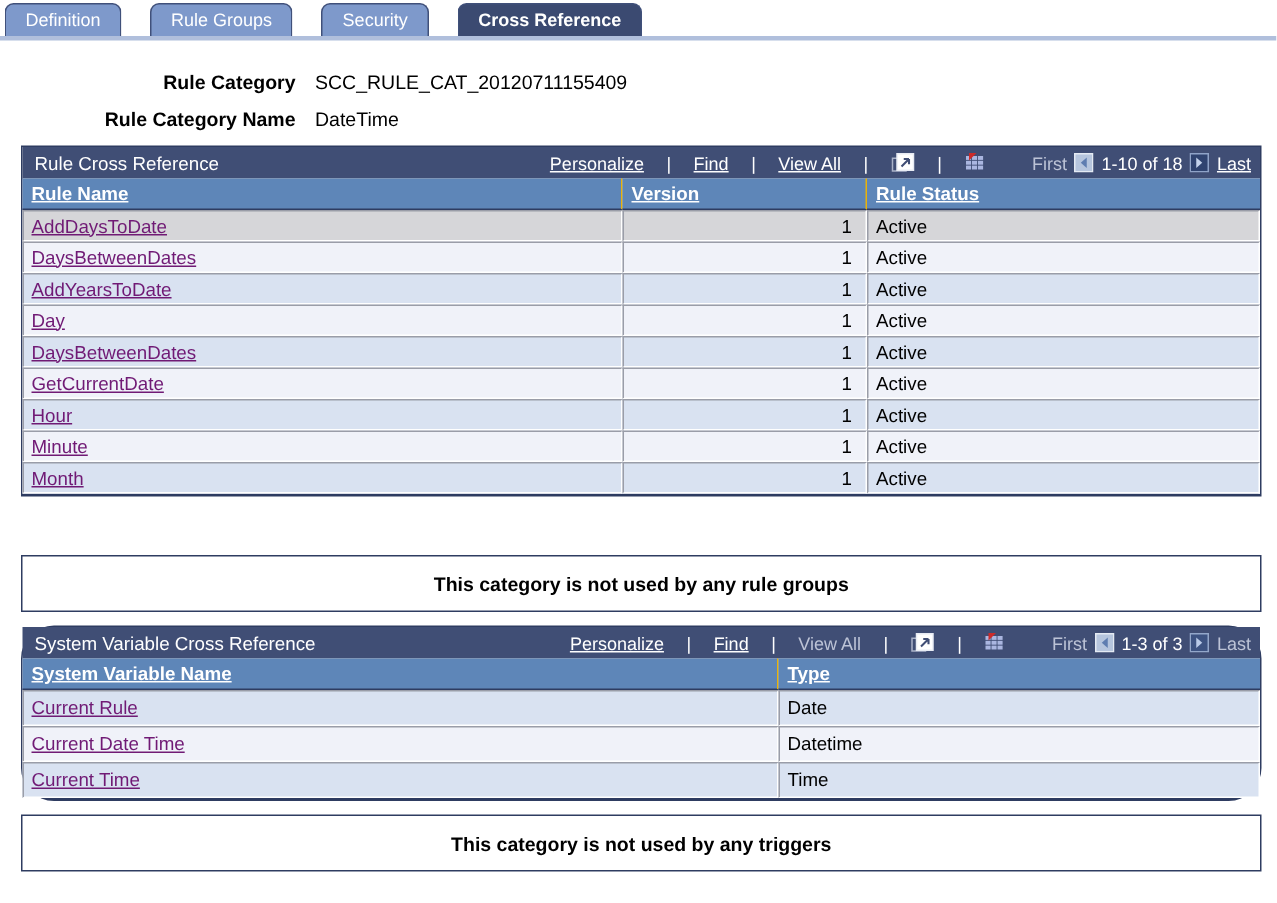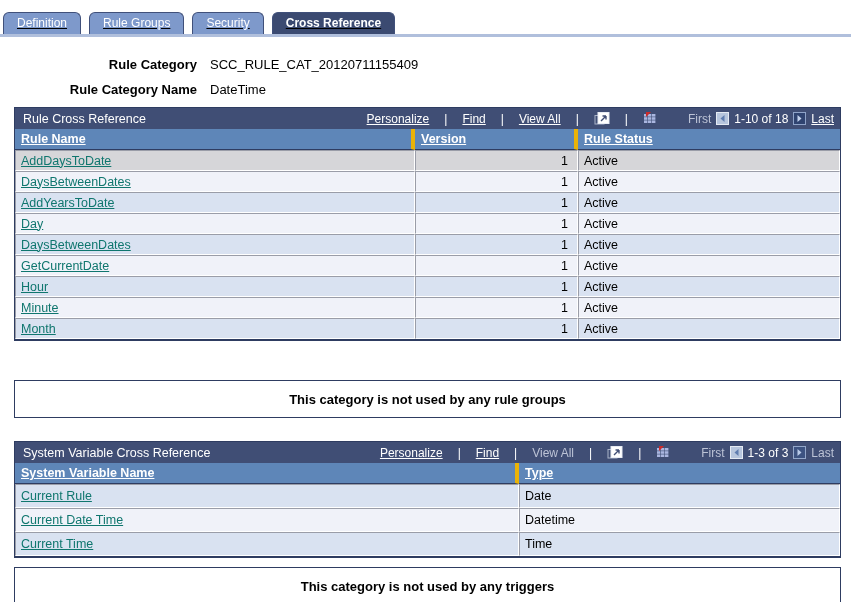--- a/index.html
+++ b/index.html
@@ -1,20 +1,20 @@
 <!DOCTYPE html>
 <html><head>
 <meta charset="utf-8">
 <style>
   * { box-sizing: border-box; margin: 0; padding: 0; }
   html, body { width: 851px; height: 602px; background: #ffffff; overflow: hidden;
     font-family: "Liberation Sans", sans-serif; }
 
   
-  .tabbar { display: flex; gap: 8px; padding: 12px 0 0 3px; align-items: flex-end; text-decoration: underline; }
+  .tabbar { display: flex; gap: 19px; padding: 2px 0 0 3px; align-items: flex-end; }
   .tab { height: 22px; line-height: 21px; padding: 0 13px; background: #7e99cb;
     color: #ffffff; font-size: 12px; border: 1px solid #40507a; border-bottom: none;
     border-radius: 6px 6px 0 0; cursor: pointer; white-space: nowrap; }
   .tab.active { background: #3b4a71; font-weight: bold; }
   .tab-underline { height: 3px; background: #b0bfdc; }
 
   
   .form-area { margin-top: 20px; }
   .form-row { display: flex; margin-bottom: 10px; }
   .form-label { width: 197px; text-align: right; font-weight: bold; font-size: 13px; color: #000; }
@@ -30,47 +30,47 @@
   .tb-link { color: #ffffff; text-decoration: underline; cursor: pointer; }
   .tb-text-disabled { color: #bcc3d6; text-decoration: none; cursor: default; }
   .tb-sep { color: #ffffff; }
   .pager { display: flex; align-items: center; gap: 5px; margin-left: 16px; }
   .pag-range { color: #ffffff; }
   .icon-btn { display: inline-flex; align-items: center; cursor: pointer; }
 
   
   table.pgrid { width: 100%; border-collapse: separate; border-spacing: 0; table-layout: fixed; }
   table.pgrid th { background: #5e86b8; color: #fff; text-align: left; font-size: 12.5px;
-    padding: 3px 6px; border-bottom: 1px solid #2e3c61; border-right: 4px solid #eab308; height: 20px; }
+    padding: 3px 6px; border-bottom: 1px solid #2e3c61; border-right: 1px solid #eab308; height: 20px; }
   table.pgrid th:last-child { border-right: none; }
   table.pgrid th span { text-decoration: underline; font-weight: bold; cursor: pointer; }
   table.pgrid td { font-size: 12.5px; color: #000; padding: 2px 5px; height: 21px;
     border-top: 1px solid #9a9da8; border-left: 1px solid #9a9da8;
     border-bottom: 1px solid #ffffff; border-right: 1px solid #ffffff; }
   #sysvar-grid table.pgrid td { height: 24px; padding: 4px 5px; }
 
   
   table.pgrid tbody tr:nth-child(odd) td { background: #d9e2f1; }
   table.pgrid tbody tr:nth-child(even) td { background: #f0f2f9; }
   
   #rule-grid table.pgrid tbody tr:first-child td { background: #d6d6d9; }
 
   .col-version { text-align: right; padding-right: 9px !important; }
-  .cell-link { color: #0f766e; text-decoration: underline; cursor: pointer; }
+  .cell-link { color: #701a75; text-decoration: underline; cursor: pointer; }
 
   
   #rule-grid .w-name { width: 400px; } #rule-grid .w-ver { width: 163px; } #rule-grid .w-status { width: 262px; }
   #sysvar-grid .w-svname { width: 504px; } #sysvar-grid .w-type { width: 321px; }
 
   
   .notice-box { margin-left: 14px; width: 827px; border: 1px solid #2e3c61;
     text-align: center; font-weight: bold; font-size: 13px; color: #000;
     padding: 11px 0 10px 0; background: #fff; }
   #rulegroup-notice { margin-top: 39px; }
-  #sysvar-grid { margin-top: 23px; }
+  #sysvar-grid { margin-top: 9px; border-radius: 22px; }
   #trigger-notice { margin-top: 9px; }
   #rule-grid { margin-top: 4px; }
 </style>
 </head>
 <body>
 
 <div class="tabbar">
   <div class="tab">Definition</div>
   <div class="tab">Rule Groups</div>
   <div class="tab">Security</div>

